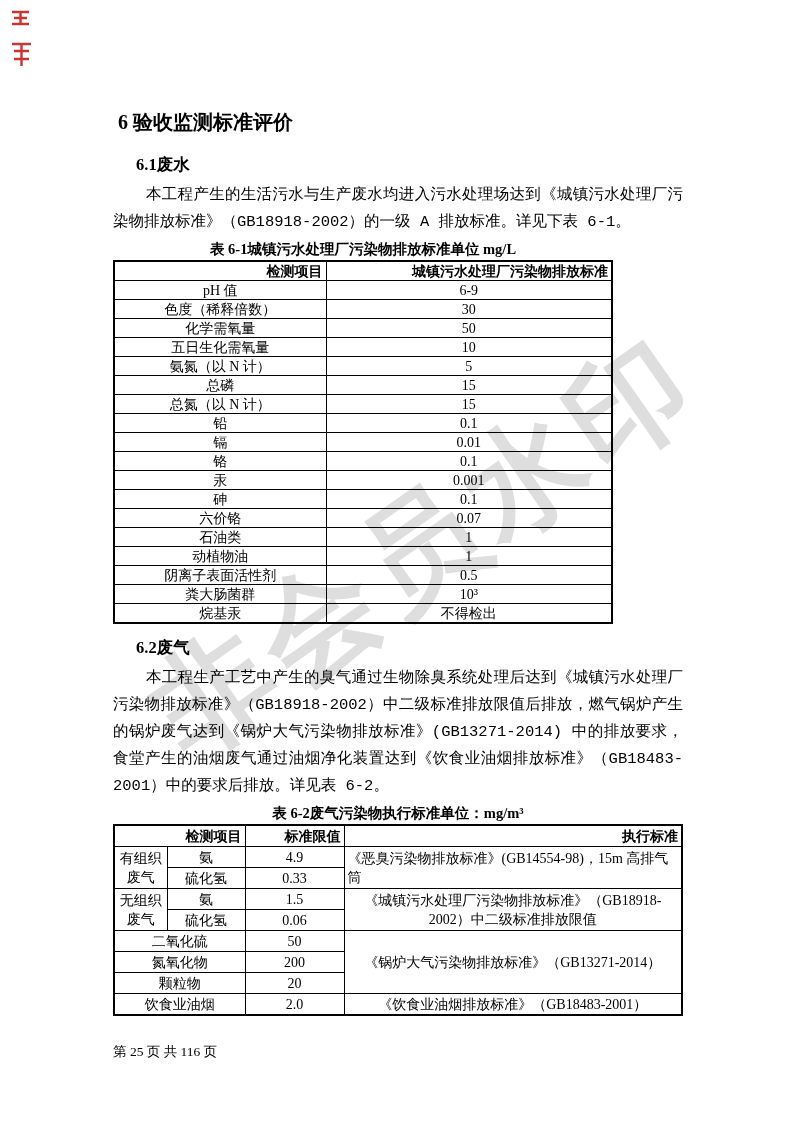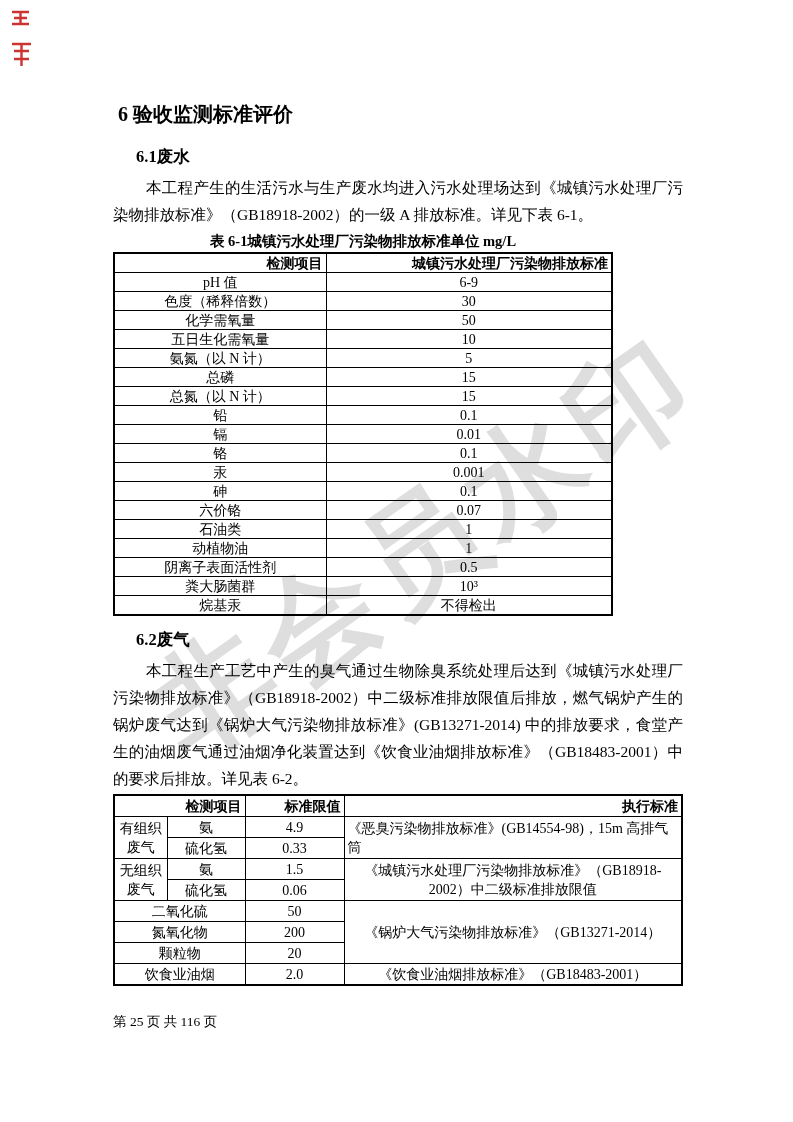--- a/index.html
+++ b/index.html
@@ -2,26 +2,26 @@
 <html><head>
 <meta charset="utf-8">
 <style>
   html,body{margin:0;padding:0;background:#ffffff;}
   .page{position:relative;width:793px;height:1122px;background:#ffffff;overflow:hidden;
         font-family:"Liberation Serif","DejaVu Serif",serif;color:#000;}
   .watermark{position:absolute;left:80px;top:468px;width:690px;text-align:center;
         font-size:118px;font-weight:bold;letter-spacing:8px;color:rgba(0,0,0,0.13);
         transform:rotate(-35deg);white-space:nowrap;z-index:0;pointer-events:none;}
   .stamps{position:absolute;left:8px;top:8px;z-index:2;}
-  .content{position:absolute;left:113px;top:0;width:570px;z-index:1;}
+  .content{position:absolute;left:113px;top:8px;width:570px;z-index:1;}
   .doc-heading{margin:101px 0 0 5px;font-size:20px;line-height:26px;font-weight:bold;}
   .sec-title{font-size:16.5px;line-height:20px;font-weight:bold;}
   #sec1-title{margin:20px 0 0 23px;}
   #sec2-title{margin:14px 0 0 23px;}
-  .para{margin:7px 0 0 0;font-size:15.5px;line-height:27px;text-align:justify;text-indent:33px;}
+  .para{margin:7px 0 0 0;font-size:15.5px;line-height:27px;text-align:justify;text-indent:33px;font-family:Liberation Mono, monospace;}
   .caption{display:flex;justify-content:center;font-weight:bold;
         font-size:14.5px;line-height:17px;}
   #caption1{margin-top:5px;width:500px;}
   #caption2{margin-top:5px;width:570px;}
   table{border-collapse:collapse;border:2px solid #000;table-layout:fixed;background:transparent;}
   #table1{width:500px;margin-top:2px;}
   #table2{width:570px;margin-top:2px;}
   td{border:1px solid #000;font-size:14px;text-align:center;vertical-align:middle;
      padding:0 3px;line-height:17px;height:18px;background:transparent;}
   #table2 td{height:20px;line-height:19px;}
@@ -139,20 +139,25 @@
             <td>烷基汞</td>
             <td>不得检出</td>
           </tr>
         </tbody>
     </table>
 
     <div id="sec2-title" class="sec-title">6.2废气</div>
 
     <p class="para">本工程生产工艺中产生的臭气通过生物除臭系统处理后达到《城镇污水处理厂污染物排放标准》（GB18918-2002）中二级标准排放限值后排放，燃气锅炉产生的锅炉废气达到《锅炉大气污染物排放标准》(GB13271-2014) 中的排放要求，食堂产生的油烟废气通过油烟净化装置达到《饮食业油烟排放标准》（GB18483-2001）中的要求后排放。详见表 6-2。</p>
 
+    <div id="caption2" class="caption">
+      <span>表 6-2</span>
+      <span>废气污染物执行标准</span>
+      <span>单位：mg/m³</span>
+    </div>
 
     <table id="table2">
       <colgroup>
           <col style="width:53px">
           <col style="width:78px">
           <col style="width:99px">
           <col>
         </colgroup>
       <tbody>
           <tr>

